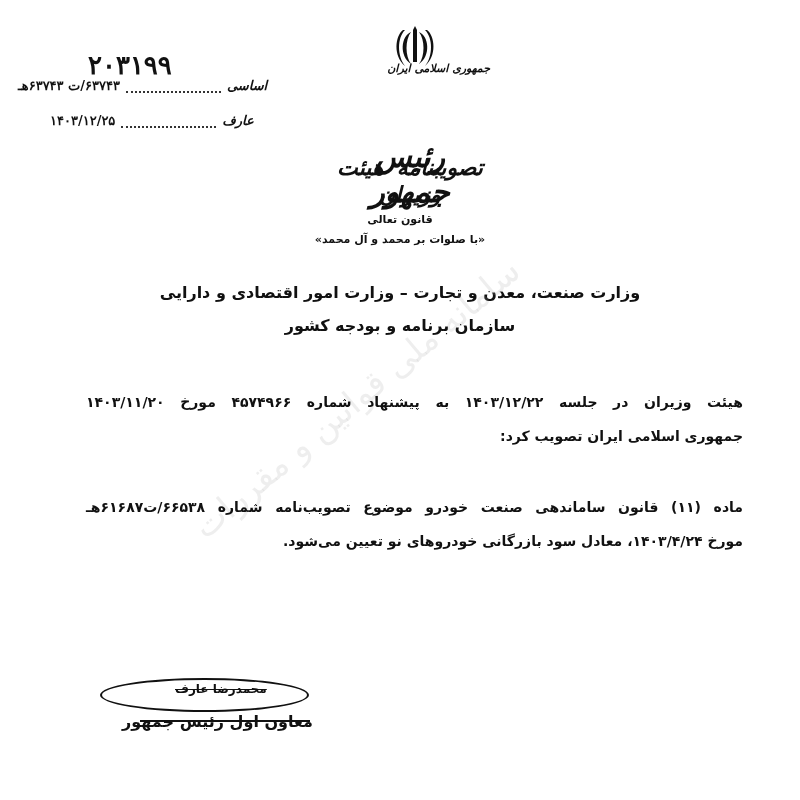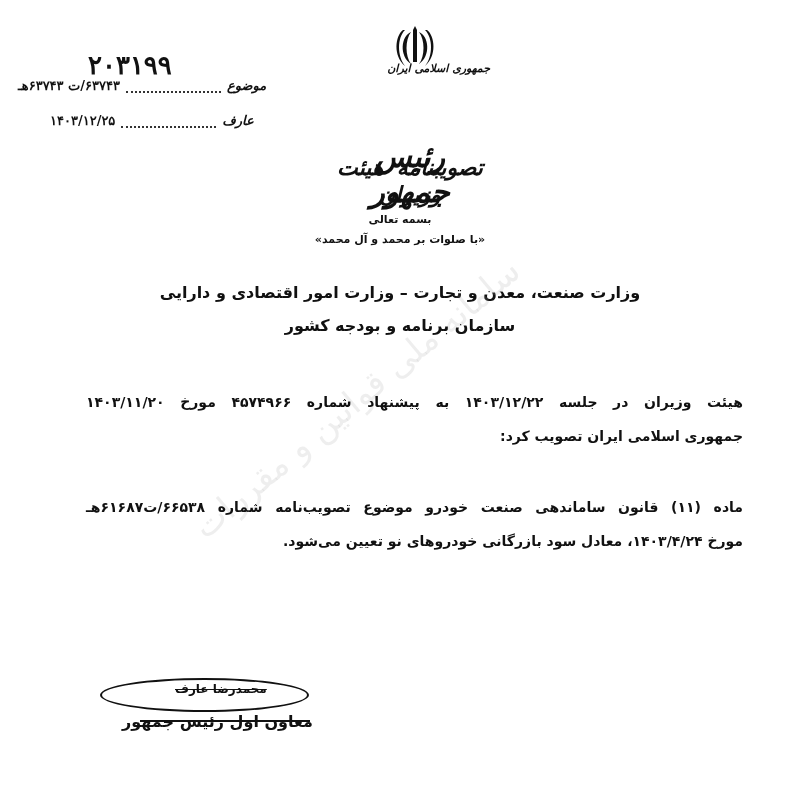--- a/index.html
+++ b/index.html
@@ -45,21 +45,21 @@
   .sig-strike { position:absolute; left:40px; top:48px; width:170px; border-top:2px solid #111; }
 
   .watermark { left:180px; top:520px; width:420px; font-size:34px; color:rgba(160,160,160,0.18);
                transform:rotate(-40deg); transform-origin:left top; font-family:"DejaVu Serif", serif; white-space:nowrap; }
 </style>
 </head>
 <body>
 
 <div class="abs reg-number">۲۰۳۱۹۹</div>
 <div class="abs reg-row num">
-  <span class="reg-label">موضوع</span>
+  <span class="reg-label">اساسی</span>
   <span class="reg-dots"></span>
   <span class="reg-val">۶۳۷۴۳/ت ۶۳۷۴۳هـ</span>
 </div>
 <div class="abs reg-row date">
   <span class="reg-label">عارف</span>
   <span class="reg-dots"></span>
   <span class="reg-val">۱۴۰۳/۱۲/۲۵</span>
 </div>
 
 <div class="abs emblem">
@@ -69,21 +69,21 @@
     <path d="M18 10 C8 14, 6 34, 18 42 C12 34, 12 18, 18 10 Z" fill="#111"></path>
     <path d="M26 10 C36 14, 38 34, 26 42 C32 34, 32 18, 26 10 Z" fill="#111"></path>
     <path d="M10 8 C2 14, 0 34, 12 44 C4 34, 4 16, 12 8 Z" fill="#111"></path>
     <path d="M34 8 C42 14, 44 34, 32 44 C40 34, 40 16, 32 8 Z" fill="#111"></path>
   </svg>
 </div>
 <div class="abs hdr-republic rtl">جمهوری اسلامی ایران</div>
 <div class="abs hdr-president rtl">رئیس جمهور</div>
 <div class="abs hdr-resolution rtl">تصویبنامه هیئت وزیران</div>
 
-<div class="abs invocation l1 rtl">بسمه تعالی</div>
+<div class="abs invocation l1 rtl">قانون تعالی</div>
 <div class="abs invocation l2 rtl">«با صلوات بر محمد و آل محمد»</div>
 
 <div class="abs addressee l1 rtl">وزارت صنعت، معدن و تجارت – وزارت امور اقتصادی و دارایی</div>
 <div class="abs addressee l2 rtl">سازمان برنامه و بودجه کشور</div>
 
 <div class="abs watermark rtl">سامانه ملی قوانین و مقررات</div>
 
 <div class="abs para p1 rtl">
   <span class="line">هیئت وزیران در جلسه ۱۴۰۳/۱۲/۲۲ به پیشنهاد شماره ۴۵۷۴۹۶۶ مورخ ۱۴۰۳/۱۱/۲۰</span>
   <span class="line lastline">جمهوری اسلامی ایران تصویب کرد:</span>

